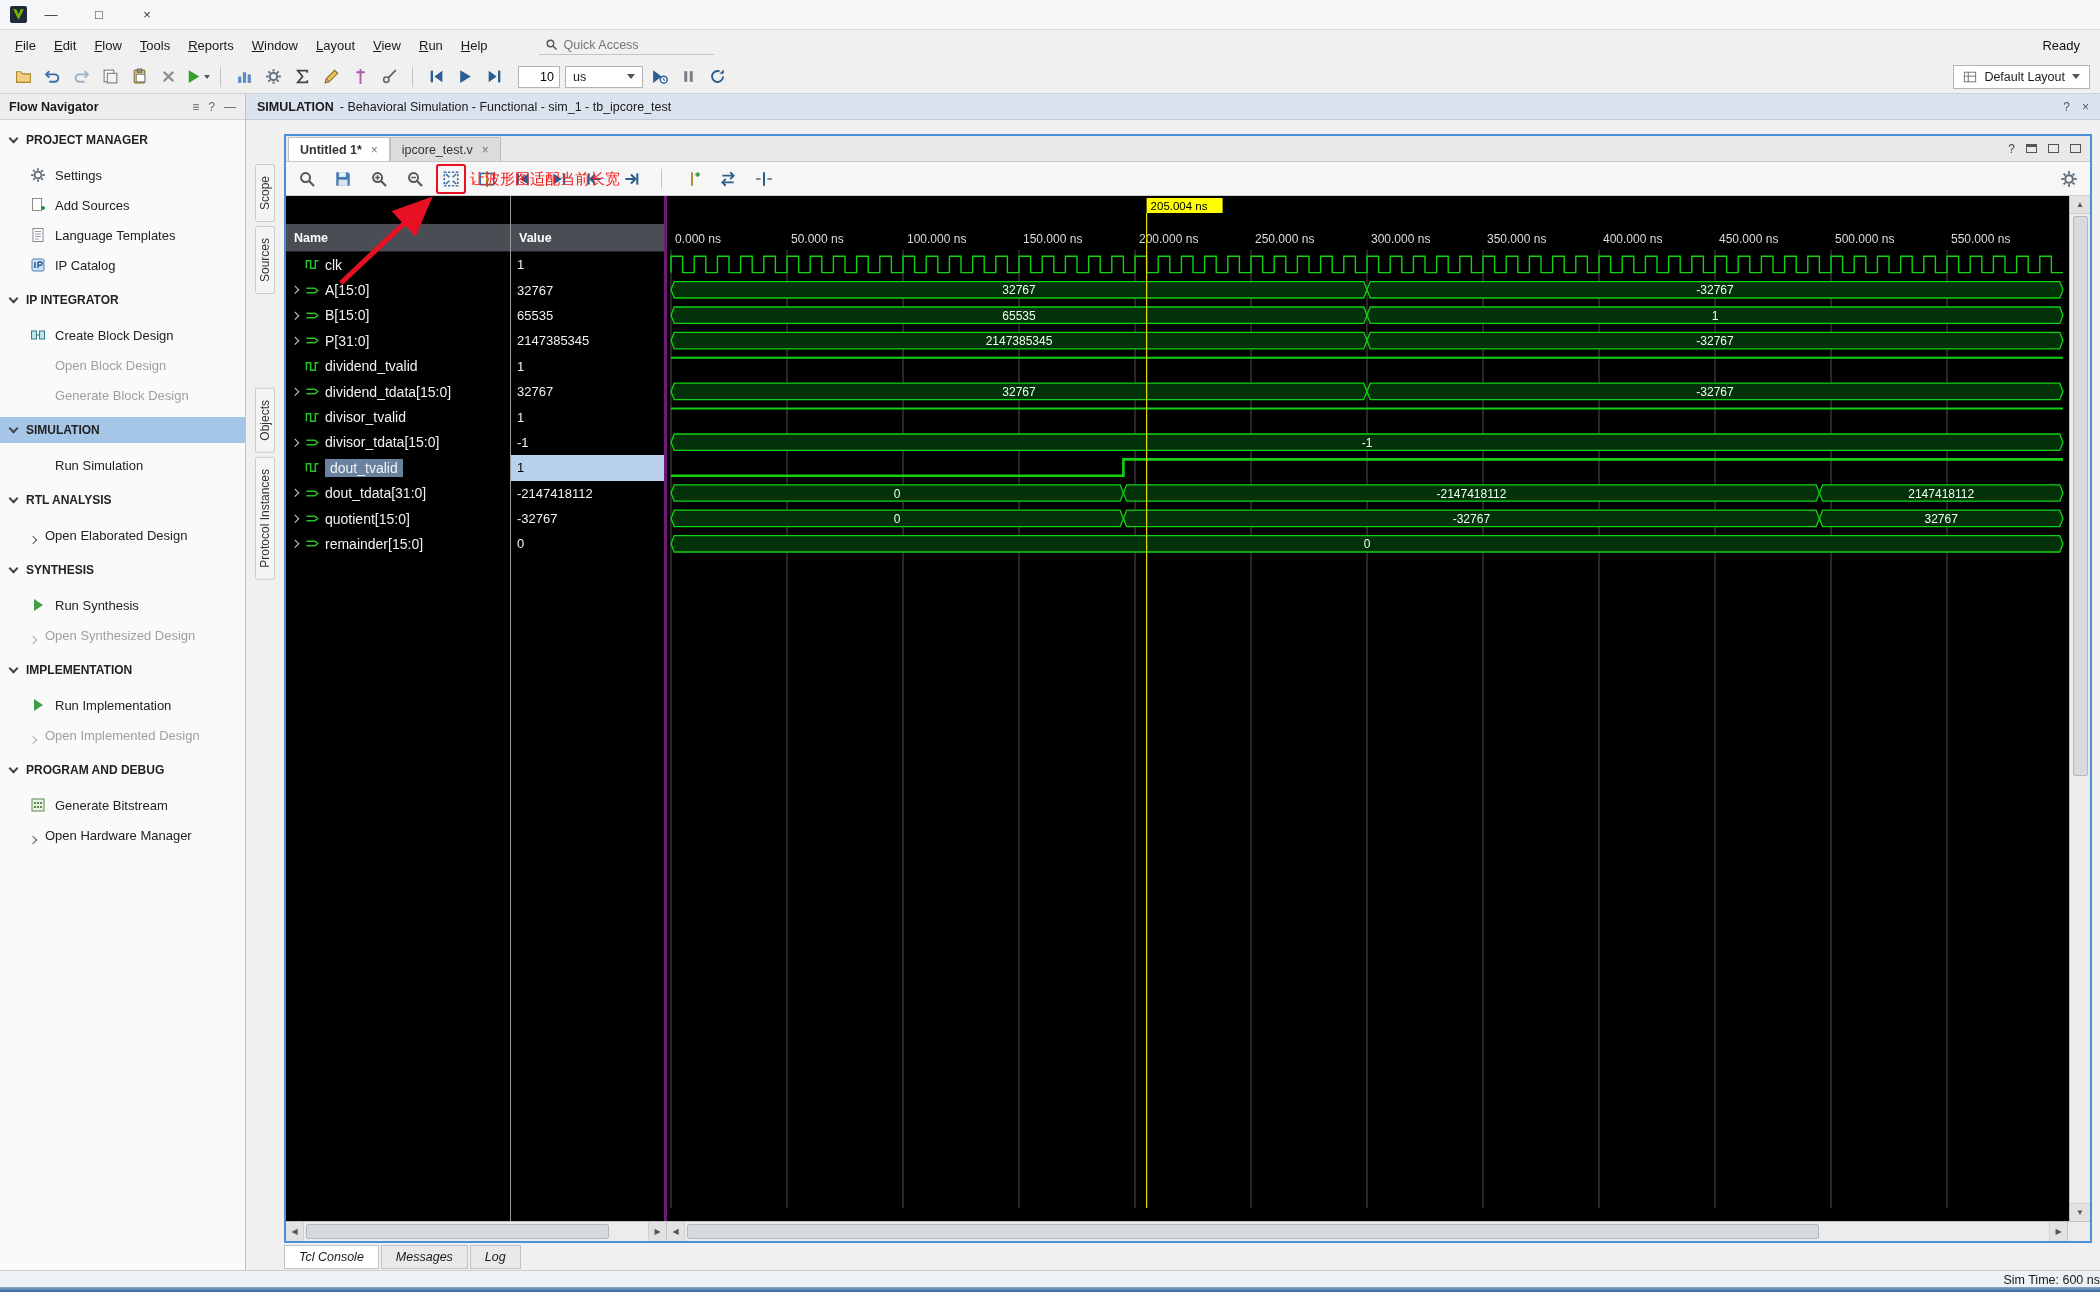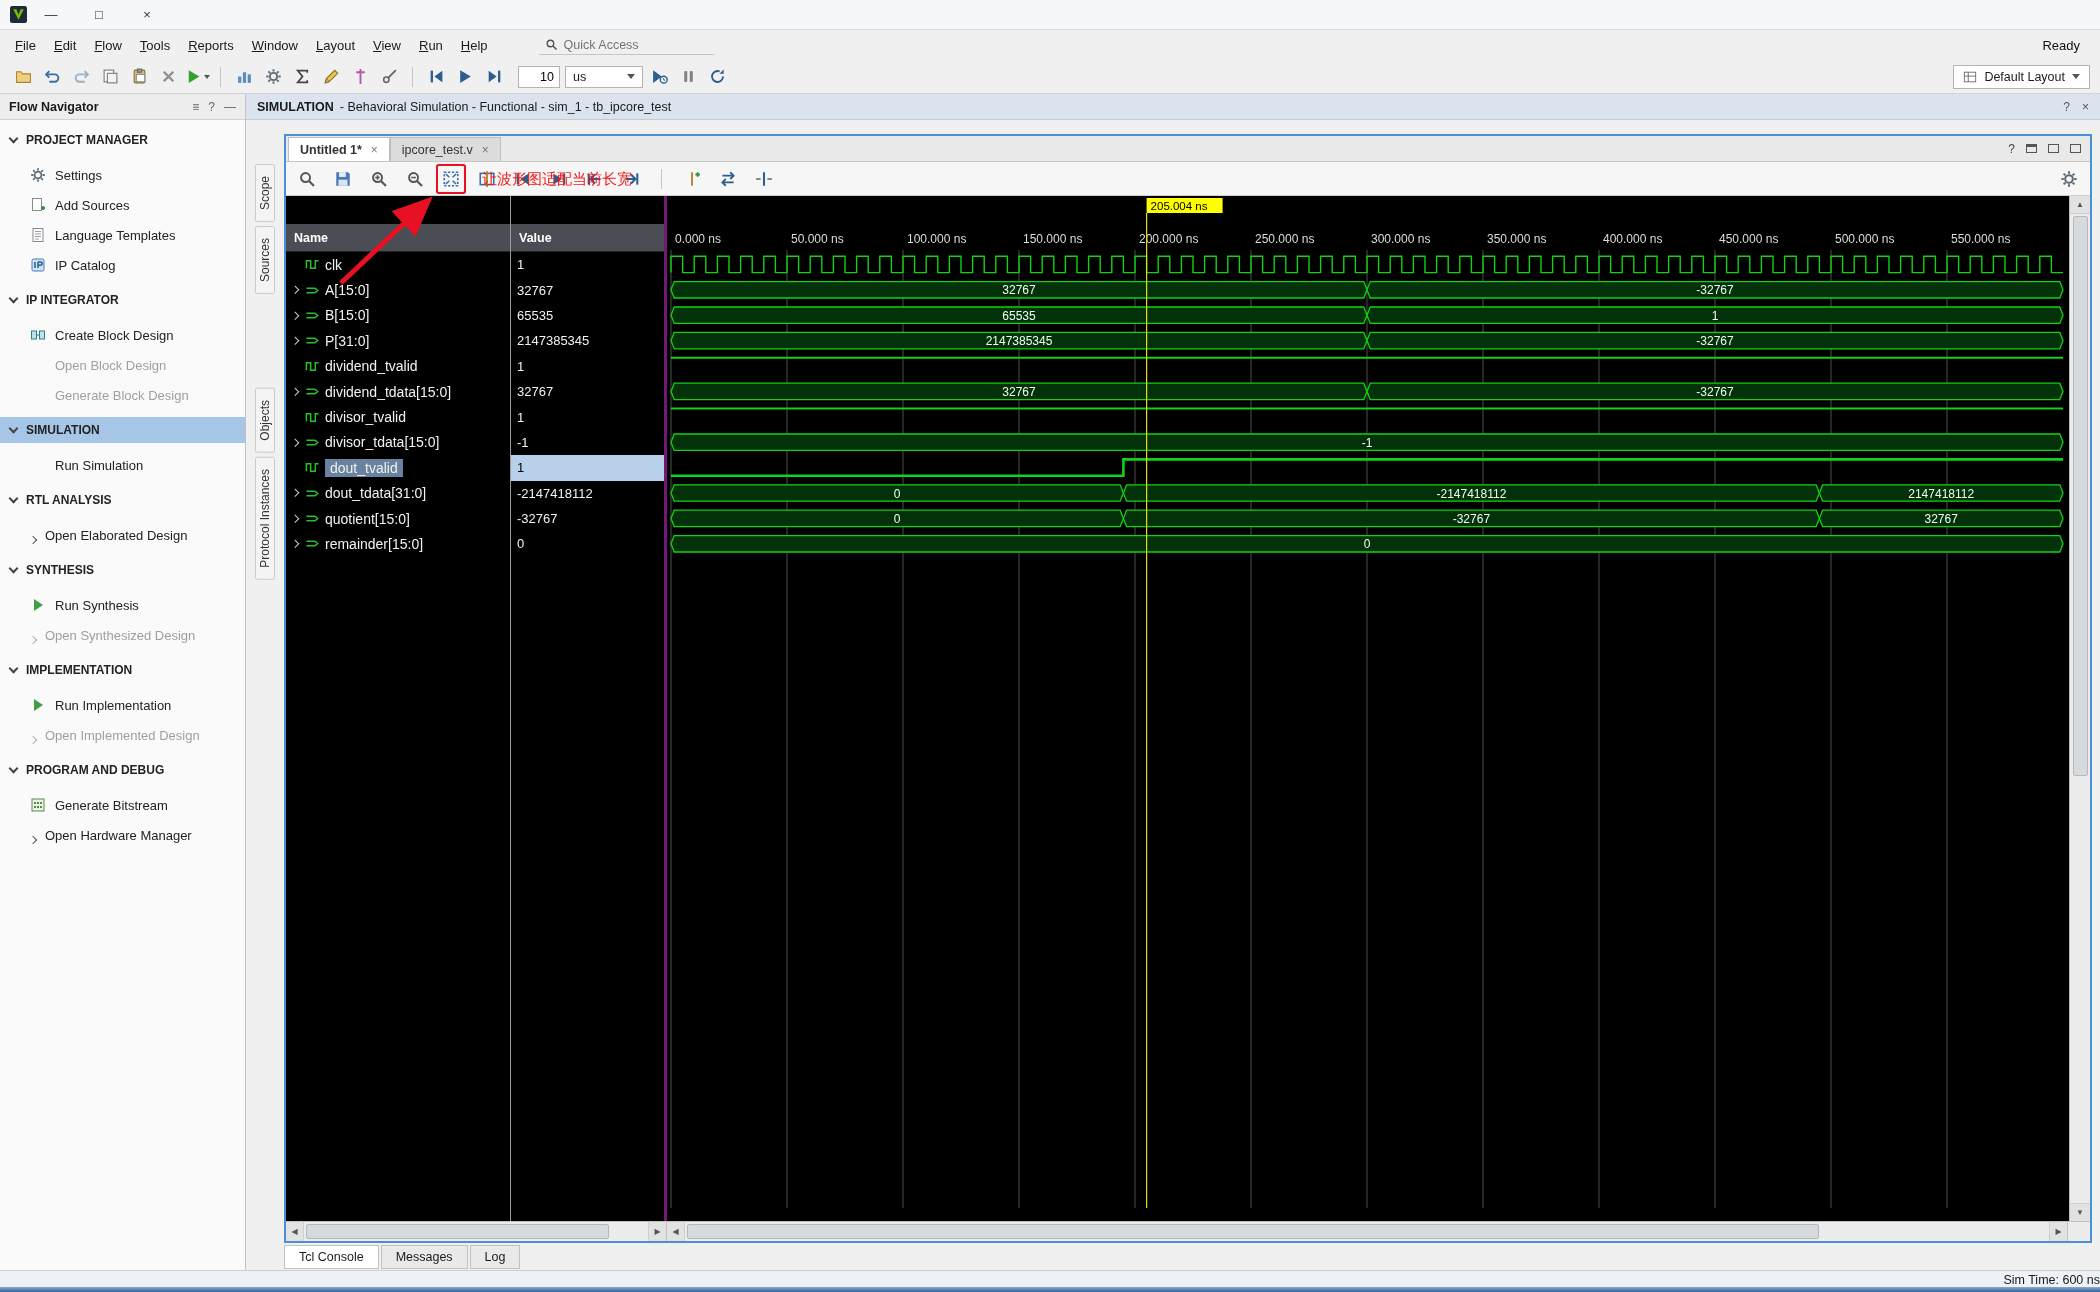--- a/index.html
+++ b/index.html
@@ -74,21 +74,21 @@
   .tab-bar-right { margin-left: auto; display: flex; align-items: center; gap: 11px; padding-right: 9px; color: #444; height: 100%; font-size: 12px; }
   .wbox { width: 11px; height: 9px; border: 1.5px solid #555; display: inline-block; }
   .wbox.dash { border-top-width: 3px; }
 
   .wave-toolbar { flex: 0 0 34px; background: #f6f6f6; border-bottom: 1px solid #cfcfcf; display: flex; align-items: center; padding: 0 8px; position: relative; }
   .wave-toolbar-buttons { display: flex; align-items: center; gap: 10px; }
   .wt-btn { width: 26px; height: 26px; display: flex; align-items: center; justify-content: center; background: transparent; border: none; }
   .wt-btn svg { width: 18px; height: 18px; }
   .wt-btn.red-ring { box-shadow: 0 0 0 2px #e81123; border-radius: 1px; }
   .wt-gear { margin-left: auto; }
-  .annotation { position: absolute; left: 196px; top: 8px; color: #f01818; font-size: 15px; z-index: 5; white-space: nowrap; }
+  .annotation { position: absolute; left: 184px; top: 8px; color: #f01818; font-size: 15px; z-index: 5; white-space: nowrap; }
 
   .wave-content { flex: 1; display: flex; min-height: 0; background: #000; }
   .col { display: flex; flex-direction: column; background: #000; min-height: 0; }
   .names-col { flex: 0 0 225px; width: 225px; border-right: 1px solid #9a9a9a; }
   .values-col { flex: 0 0 156px; width: 156px; border-right: 3px solid #701a75; }
   .col-strip { flex: 0 0 28px; background: #000; }
   .col-header { flex: 0 0 28px; background: #4a4d53; color: #fff; font-weight: bold; font-size: 12.5px; display: flex; align-items: center; padding-left: 8px; border-bottom: 1px solid #222; }
   .sig-rows { flex: 1; }
   .sig-row { height: 25.4px; display: flex; align-items: center; color: #f2f2f2; font-size: 14px; gap: 5px; padding-left: 4px; }
   .twisty { width: 10px; display: flex; justify-content: center; }
@@ -107,21 +107,21 @@
   .vs-thumb { width: 15px; height: 560px; background: #d6d9dd; border: 1px solid #b5b8bc; border-radius: 2px; margin-top: 2px; }
 
   .scroll-row { flex: 0 0 20px; display: flex; background: #ececec; border-top: 1px solid #c2c2c2; }
   .hscroll { display: flex; align-items: center; border-right: 1px solid #c2c2c2; }
   .hs-btn { width: 18px; height: 100%; display: flex; align-items: center; justify-content: center; font-size: 8px; color: #555; background: #e2e2e2; border-right: 1px solid #cfcfcf; }
   .hs-btn:last-child { border-left: 1px solid #cfcfcf; border-right: none; }
   .hs-track { flex: 1; position: relative; height: 100%; }
   .hs-thumb { position: absolute; top: 2px; bottom: 2px; background: #d6d9dd; border: 1px solid #b5b8bc; border-radius: 2px; }
 
   .console-tabs { flex: 0 0 27px; display: flex; align-items: center; padding-left: 38px; gap: 2px; background: #f0f0f0; }
-  .ctab { padding: 4px 14px; font-size: 12.5px; border: 1px solid #c2c2c2; background: #e9e9e9; }
+  .ctab { padding: 4px 14px; font-size: 12.5px; border: 1px solid #c2c2c2; background: #e9e9e9; font-style: italic; }
   .ctab.active { background: #fff; }
 
   .status-bar { flex: 0 0 22px; background: #eef1f6; border-top: 1px solid #c9cdd4; display: flex; align-items: center; justify-content: flex-end; font-size: 12.5px; position: relative; }
   .status-edge { position: absolute; left: 0; right: 0; bottom: 0; height: 5px; background: linear-gradient(#8aa9cc, #33639f); }
   .status-text { position: relative; bottom: 2px; }
 
   .overlay { position: absolute; inset: 0; pointer-events: none; z-index: 40; }
 </style>
 </head>
 <body>

